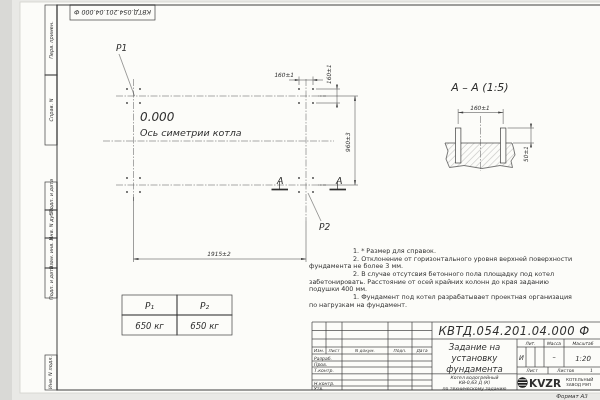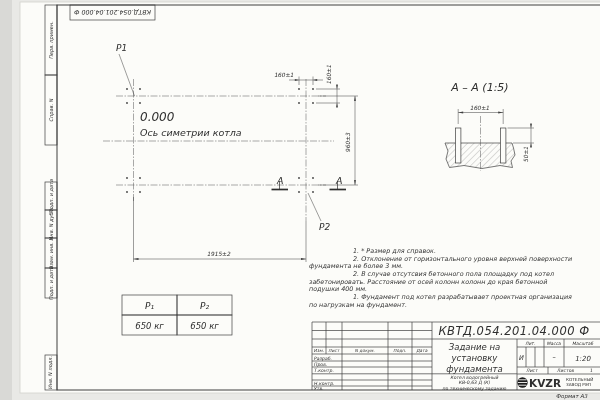--- a/index.html
+++ b/index.html
@@ -2,21 +2,21 @@
 <html><head>
 <meta charset="utf-8">
 <style>
   html,body{margin:0;padding:0;background:#d9d9d6;}
   .screen{position:relative;width:600px;height:400px;background:#e9e9e6;overflow:hidden;
           font-family:"DejaVu Sans",sans-serif;margin-left:12px;}
   svg{position:absolute;left:0;top:0;}
   .t{font-family:"DejaVu Sans",sans-serif;font-style:italic;fill:#2e2e2e;}
   .tu{font-family:"DejaVu Sans",sans-serif;font-style:normal;fill:#2e2e2e;}
   .notes{position:absolute;left:297px;top:248px;width:292px;color:#333;
-         font-size:6.4px;line-height:7.7px;font-style:italic;}
+         font-size:6.4px;line-height:7.7px;}
   .notes div{height:7.7px;white-space:nowrap;}
   .notes .ind{padding-left:44px;}
 </style>
 </head>
 <body>
 
 <div class="screen">
 
 <svg width="600" height="400" viewBox="0 0 600 400">
 
@@ -266,19 +266,19 @@
   </g>
 
   <text class="t" font-size="5.5" text-anchor="middle" x="560" y="397.5">Формат А3</text>
 </svg>
 
   <div class="notes">
     <div class="ind">1. * Размер для справок.</div>
     <div class="ind">2. Отклонение от горизонтального уровня верхней поверхности</div>
     <div>фундамента не более 3 мм.</div>
     <div class="ind">2. В случае отсутсвия бетонного пола площадку под котел</div>
-    <div>забетонировать. Расстояние от осей колонн колонн до края бетонной</div>
+    <div>забетонировать. Расстояние от осей крайних колонн до края заданию</div>
     <div>подушки 400 мм.</div>
     <div class="ind">1. Фундамент под котел разрабатывает проектная организация</div>
     <div>по нагрузкам на фундамент.</div>
   </div>
 
 </div>
 
 </body></html>

